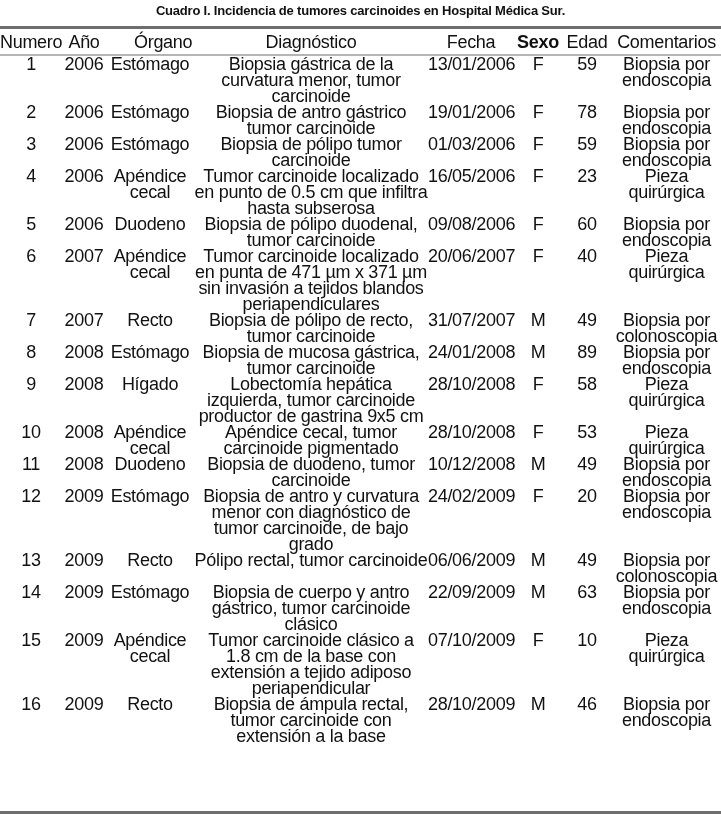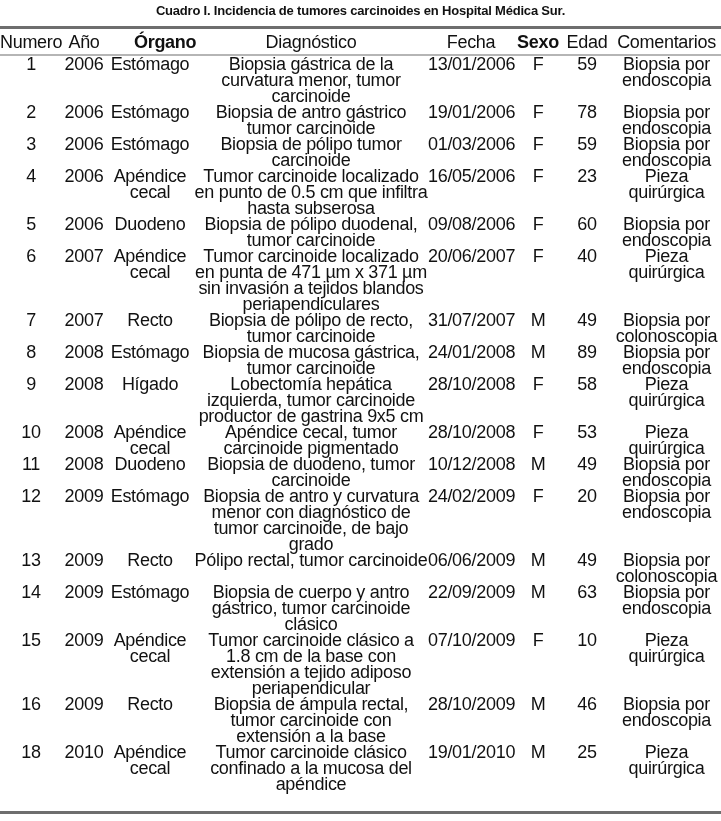--- a/index.html
+++ b/index.html
@@ -29,21 +29,21 @@
     table {
       position: absolute; left: 0; top: 31px; width: 721px;
       border-collapse: collapse; table-layout: fixed;
       font-size: 18px; letter-spacing: -0.3px;
     }
     th { font-weight: normal; height: 22px; padding: 0; vertical-align: middle; }
     td { padding: 0; vertical-align: top; line-height: 16px; text-align: center; }
     tbody tr:first-child td { padding-top: 3px; }
     .c-num { width: 62px; }
     .c-year { width: 44px; text-align: center; }
-    .c-org { width: 88px; font-weight: bold; }
+    .c-org { width: 88px; }
     .c-diag { width: 234px; }
     .c-date { width: 86px; margin-top: 36px; }
     .c-sex { width: 48px; font-weight: bold; }
     .c-age { width: 50px; }
     .c-com { width: 109px; }
     th.c-org { text-align: left; padding-left: 28px; }
   </style>
 </head>
 <body>
 
@@ -228,26 +228,16 @@
       <tr>
         <td>16</td>
         <td>2009</td>
         <td>Recto</td>
         <td>Biopsia de ámpula rectal, tumor carcinoide con extensión a la base</td>
         <td>28/10/2009</td>
         <td>M</td>
         <td>46</td>
         <td>Biopsia por endoscopia</td>
       </tr>
-      <tr>
-        <td>18</td>
-        <td>2010</td>
-        <td>Apéndice cecal</td>
-        <td>Tumor carcinoide clásico confinado a la mucosa del apéndice</td>
-        <td>19/01/2010</td>
-        <td>M</td>
-        <td>25</td>
-        <td>Pieza quirúrgica</td>
-      </tr>
     </tbody>
 </table>
 
 <div class="rule-bottom"></div>
 
 </body></html>

